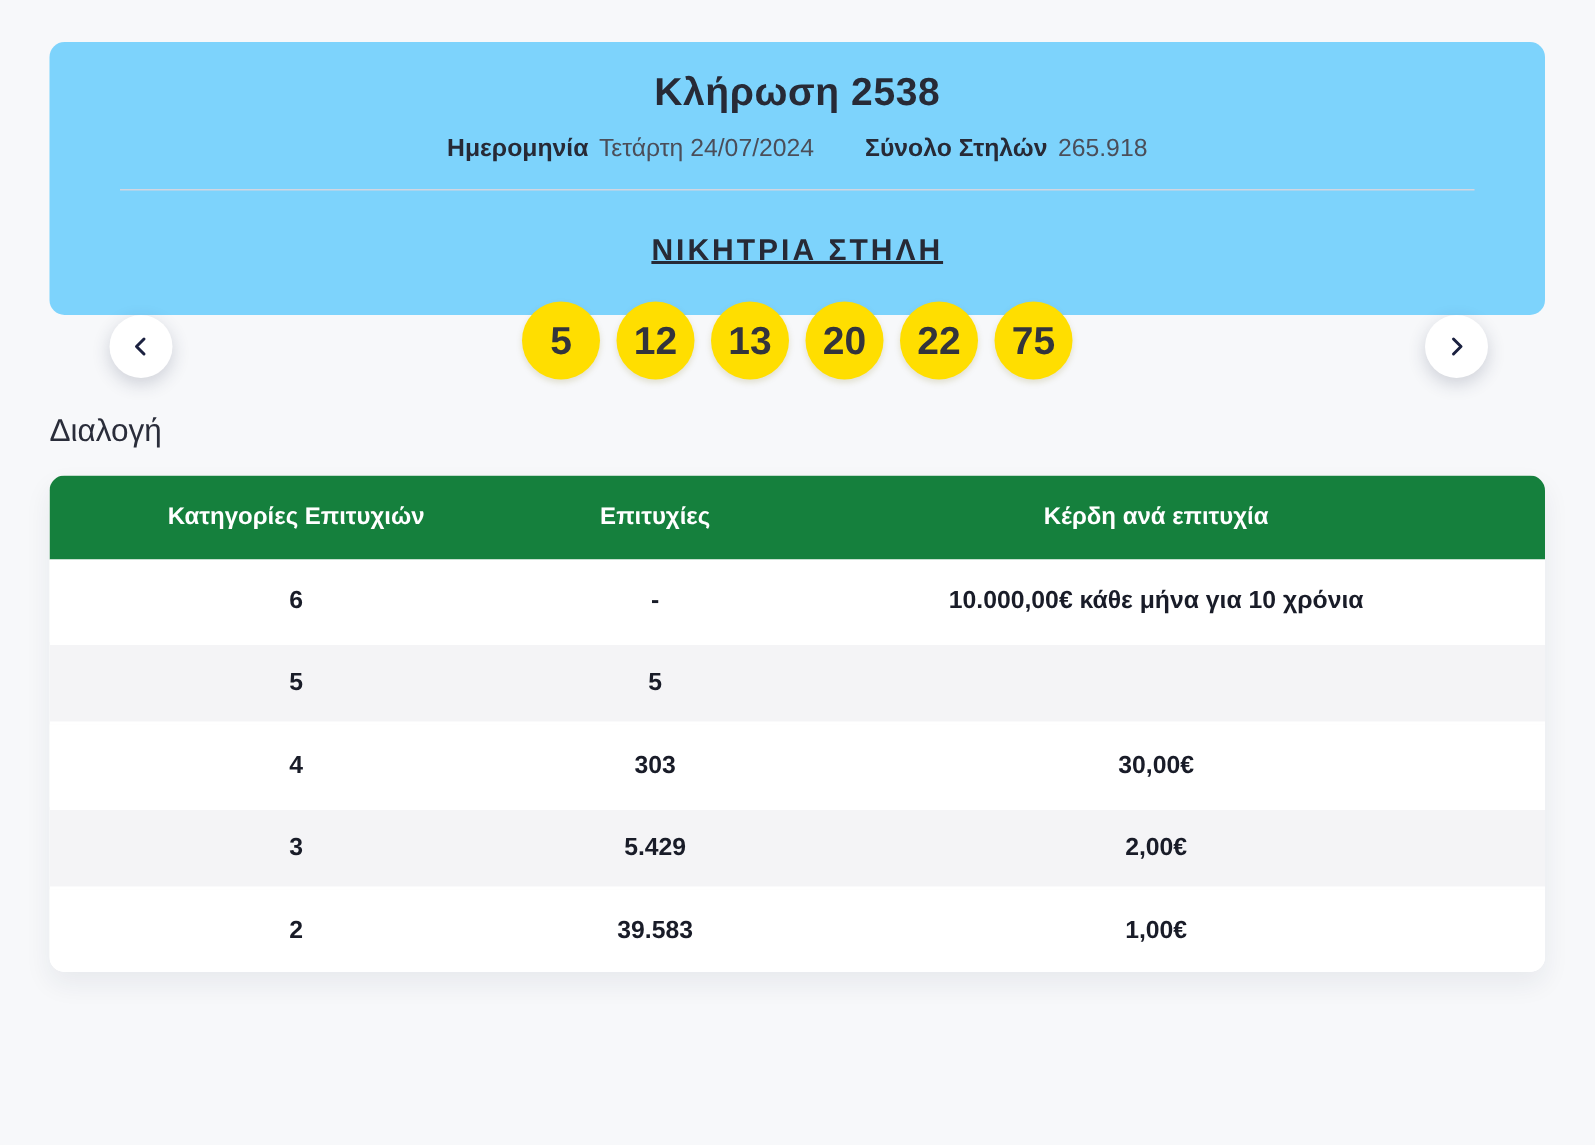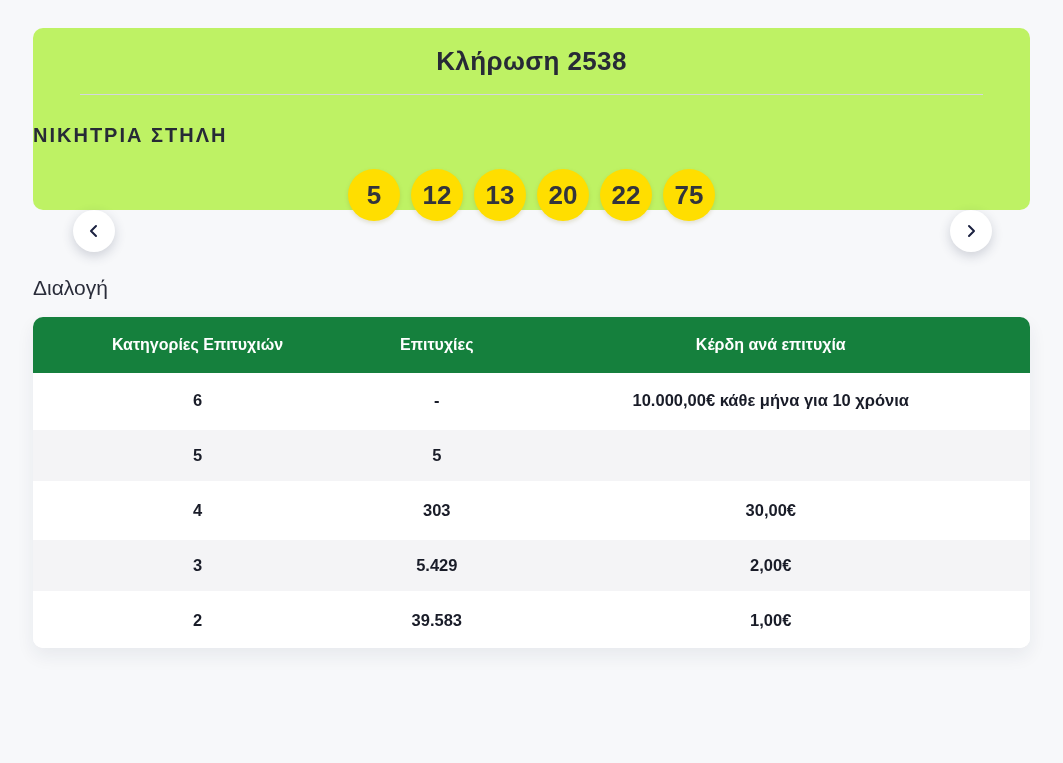--- a/index.html
+++ b/index.html
@@ -9,21 +9,21 @@
     background: #F7F8FA;
     font-family: "Liberation Sans", sans-serif;
     overflow: hidden;
   }
 
   
   .draw-card {
     position: relative;
     margin: 28px 33px 0;
     height: 182px;
-    background: #bef264;
+    background: #7dd3fc;
     border-radius: 10px;
   }
   .draw-title {
     margin: 0;
     padding-top: 18px;
     text-align: center;
     font-size: 26px;
     font-weight: 700;
     letter-spacing: 0.4px;
     color: #272A36;
@@ -38,24 +38,26 @@
   }
   .meta-label { font-weight: 700; }
   .meta-value { font-weight: 400; color: #4B4E59; margin-left: 7px; }
   .divider {
     height: 1px;
     background: #D3D6E0;
     margin: 17px 47px 0;
   }
   .winning-title {
     margin: 29px 0 0;
+    text-align: center;
     font-size: 20px;
     font-weight: 600;
     letter-spacing: 2px;
     color: #272A36;
+    text-decoration: underline;
   }
   .balls {
     display: flex;
     justify-content: center;
     gap: 11px;
     margin-top: 22px;
   }
   .ball {
     width: 52px; height: 52px;
     border-radius: 50%;
@@ -125,20 +127,28 @@
   .col-category { width: 33%; text-align: center; }
   .col-winners  { width: 15%; text-align: center; }
   .col-prize    { width: 52%; text-align: center; }
 </style>
 </head>
 <body>
 
 <section class="draw-card">
   <h1 class="draw-title">Κλήρωση 2538</h1>
 
+  <div class="meta-row">
+    <div>
+      <span class="meta-label">Ημερομηνία</span><span class="meta-value">Τετάρτη 24/07/2024</span>
+    </div>
+    <div>
+      <span class="meta-label">Σύνολο Στηλών</span><span class="meta-value">265.918</span>
+    </div>
+  </div>
 
   <div class="divider"></div>
 
   <h2 class="winning-title">ΝΙΚΗΤΡΙΑ ΣΤΗΛΗ</h2>
 
   <div class="balls">
     <span class="ball">5</span>
     <span class="ball">12</span>
     <span class="ball">13</span>
     <span class="ball">20</span>

